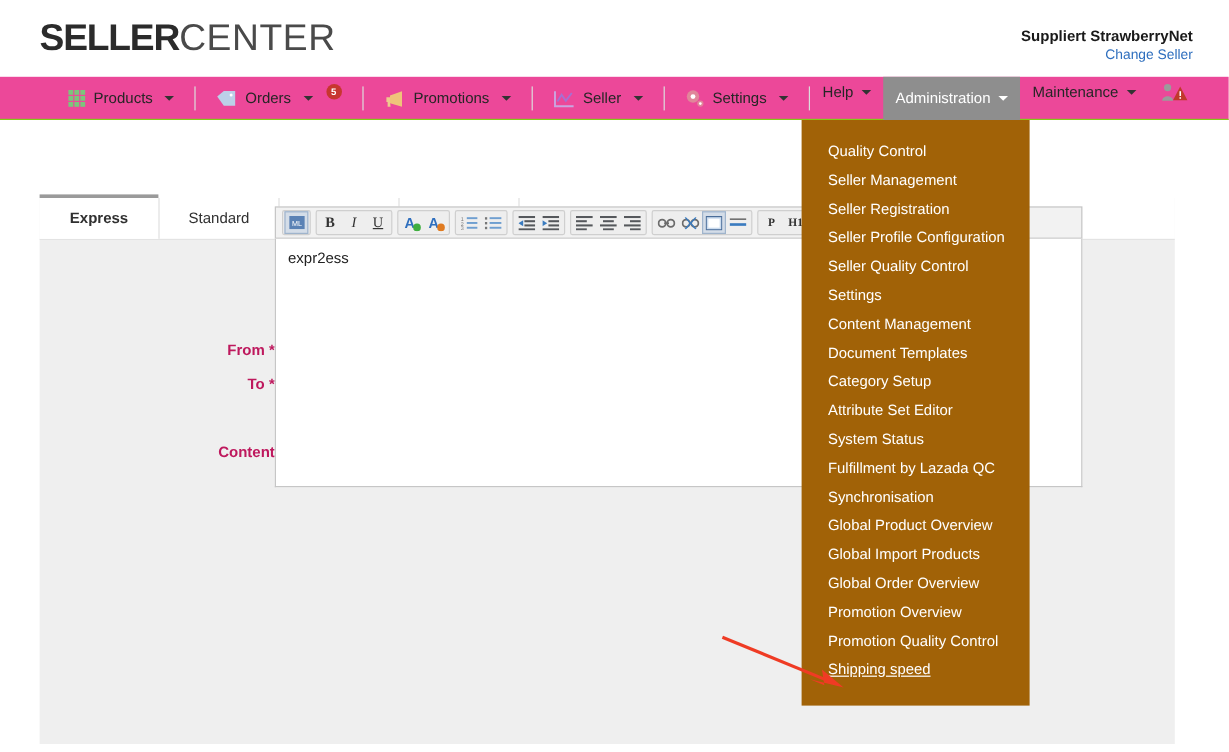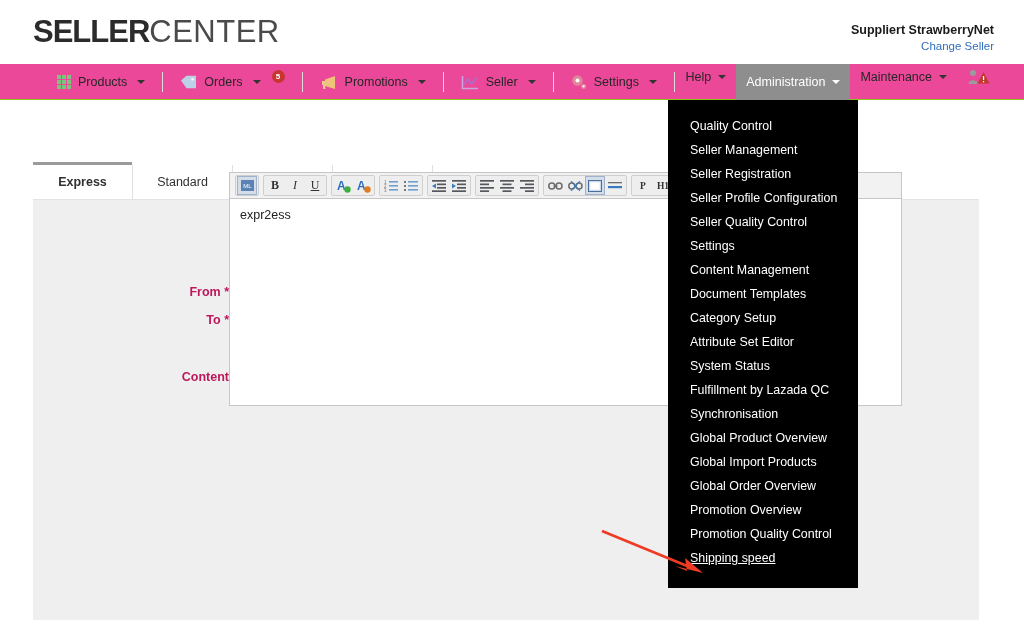--- a/index.html
+++ b/index.html
@@ -57,21 +57,21 @@
   .ic-mega { width:18px; height:15px; }
   .ic-chart { width:18px; height:15px; }
   .ic-gear { width:16px; height:16px; }
   .ic-user { width:22px; height:16px; }
 
   
   .nav-item.open { background: #8e8e8e; color: #fff; height: 36px; }
   .nav-item.open .caret { border-top-color: #fff; }
   .dropdown {
     position: absolute; left: 668px; top: 100px; width: 190px;
-    background: #000000; padding: 14px 0 18px 0; z-index: 30;
+    background: #a16207; padding: 14px 0 18px 0; z-index: 30;
   }
   .dd-item {
     color: #ffffff; font-size: 12.4px; line-height: 16px;
     padding: 4px 0 4px 22px; cursor: pointer; white-space: nowrap;
   }
   .dd-item.active { text-decoration: underline; }
 
   
   .page-title {
     position: absolute; left: 33px; top: 129px;

